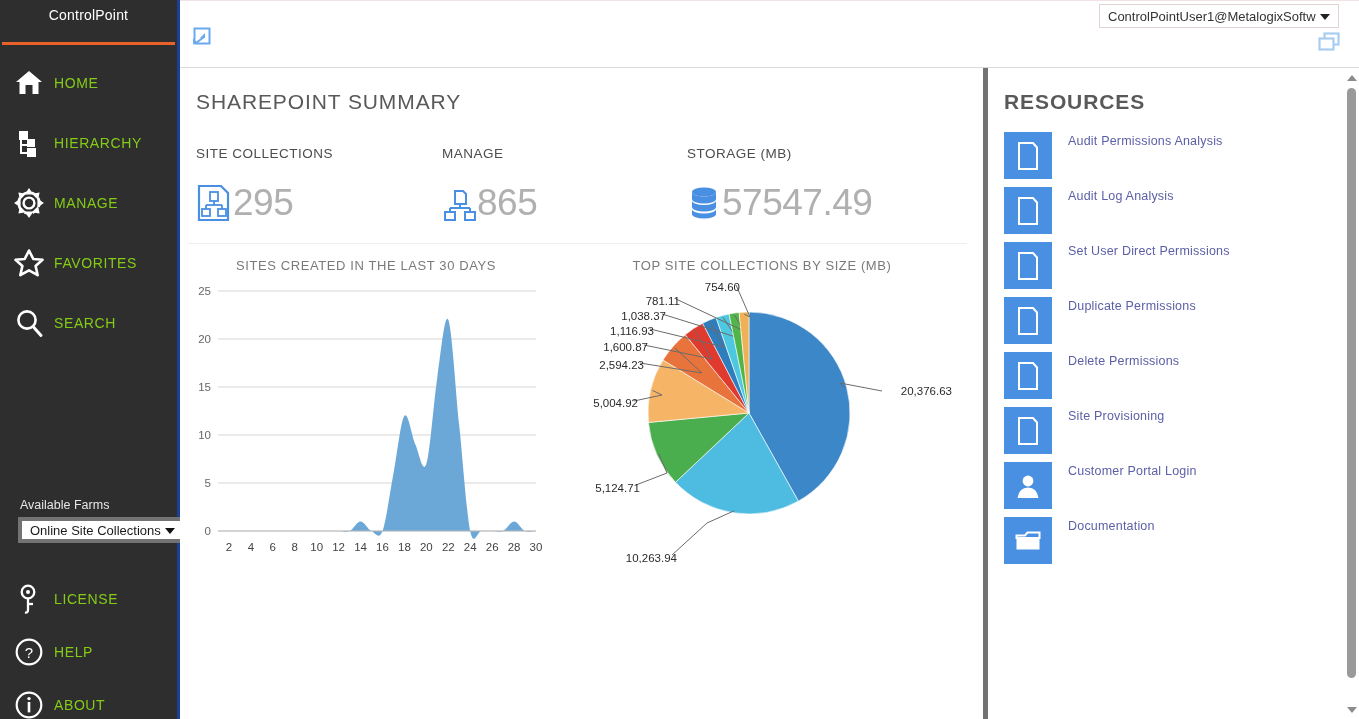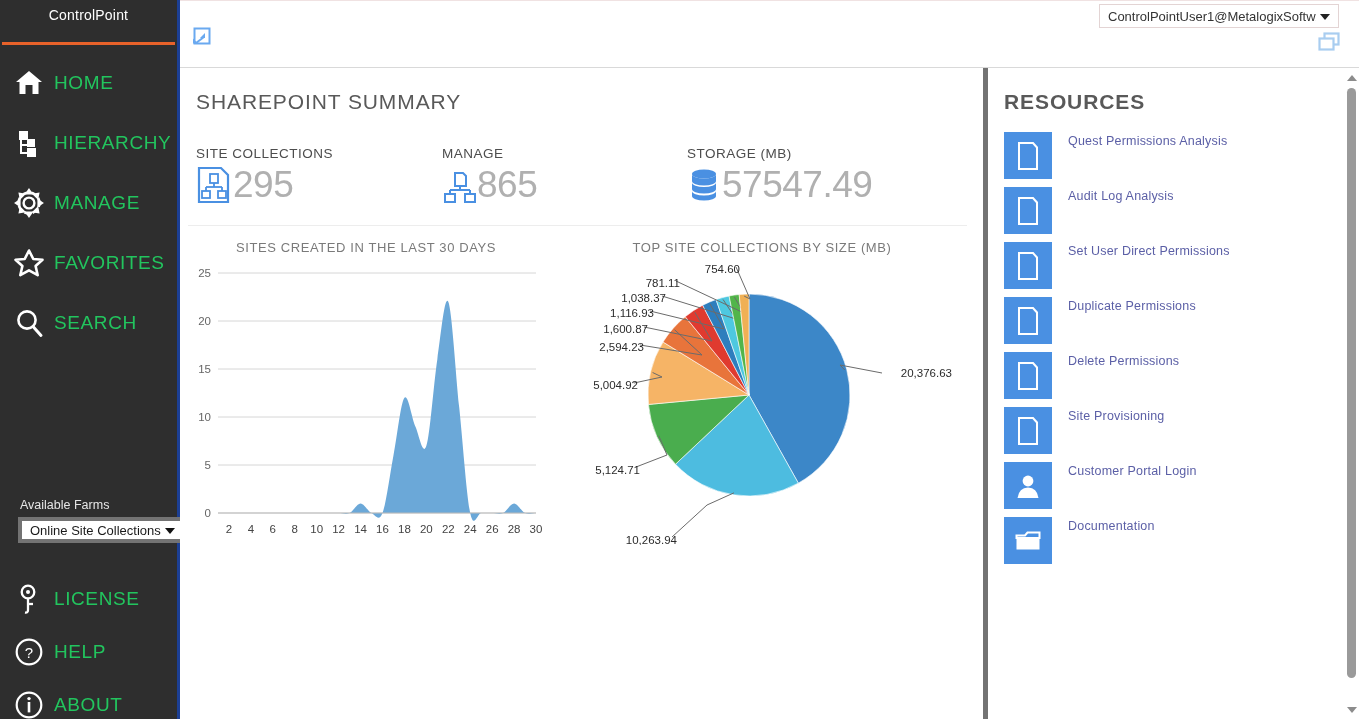--- a/index.html
+++ b/index.html
@@ -37,21 +37,21 @@
   .nav { margin-top: 8px; }
   .nav-item {
     display: flex; align-items: center; height: 60px;
     padding-left: 10px; cursor: pointer;
   }
   .nav-ico {
     width: 38px; height: 38px; flex: 0 0 38px;
     display: flex; align-items: center; justify-content: center;
   }
   .nav-label {
-    font-size: 19px; letter-spacing: .6px; color: #22c55e;
+    font-size: 14px; letter-spacing: .6px; color: #84cc16;
     margin-left: 6px; white-space: nowrap;
   }
   .farms-wrap { position: absolute; left: 12px; top: 498px; width: 180px; padding: 0 6px; }
   .farms-label { font-size: 12.5px; color: #e6e6e6; margin: 0 0 5px 2px; }
   .farms-select {
     position: relative; height: 26px; background: #ffffff;
     border: 4px solid #737373; display: flex; align-items: center;
     padding: 0 20px 0 8px; cursor: pointer;
   }
   .farms-select span { font-size: 13px; color: #1a1a1a; white-space: nowrap; }
@@ -100,21 +100,21 @@
     width: 808px; flex: 0 0 808px; height: 651px;
     border-right: 5px solid #737373; position: relative; background: #fff;
   }
   .page-title {
     font-size: 21px; color: #595959; letter-spacing: .9px;
     font-weight: 400; padding: 22px 0 0 16px;
   }
   .kpis { display: flex; padding: 32px 0 0 16px; }
   .kpi { position: relative; }
   .kpi-label {
-    font-size: 13.5px; color: #4d4d4d; letter-spacing: .5px; margin-bottom: 2px;
+    font-size: 13.5px; color: #4d4d4d; letter-spacing: .5px; margin-bottom: 20px;
   }
   .kpi-row { display: flex; align-items: center; }
   .kpi-val {
     font-size: 37px; font-weight: 300; color: #b0b0b0;
     line-height: 44px; letter-spacing: -.5px;
   }
   .kpi-ico { margin-right: 1px; display: flex; align-items: flex-end; }
   .kpi-sep { height: 1px; background: #ededed; margin: 18px 16px 0 8px; }
 
   .charts { display: flex; padding-top: 14px; }
@@ -445,21 +445,21 @@
 
       <div id="res">
         <div class="res-title">RESOURCES</div>
         <div class="res-list" id="resList">
             <div class="res-item">
               <div class="res-tile">
                 <svg width="26" height="30" viewBox="0 0 26 30">
                   <path d="M4 2 L18 2 L22 6.5 L22 28 L4 28 Z" fill="none" stroke="#fff" stroke-width="2"></path>
                 </svg>
               </div>
-              <div class="res-text">Quest Permissions Analysis</div>
+              <div class="res-text">Audit Permissions Analysis</div>
             </div>
             <div class="res-item">
               <div class="res-tile">
                 <svg width="26" height="30" viewBox="0 0 26 30">
                   <path d="M4 2 L18 2 L22 6.5 L22 28 L4 28 Z" fill="none" stroke="#fff" stroke-width="2"></path>
                 </svg>
               </div>
               <div class="res-text">Audit Log Analysis</div>
             </div>
             <div class="res-item">

